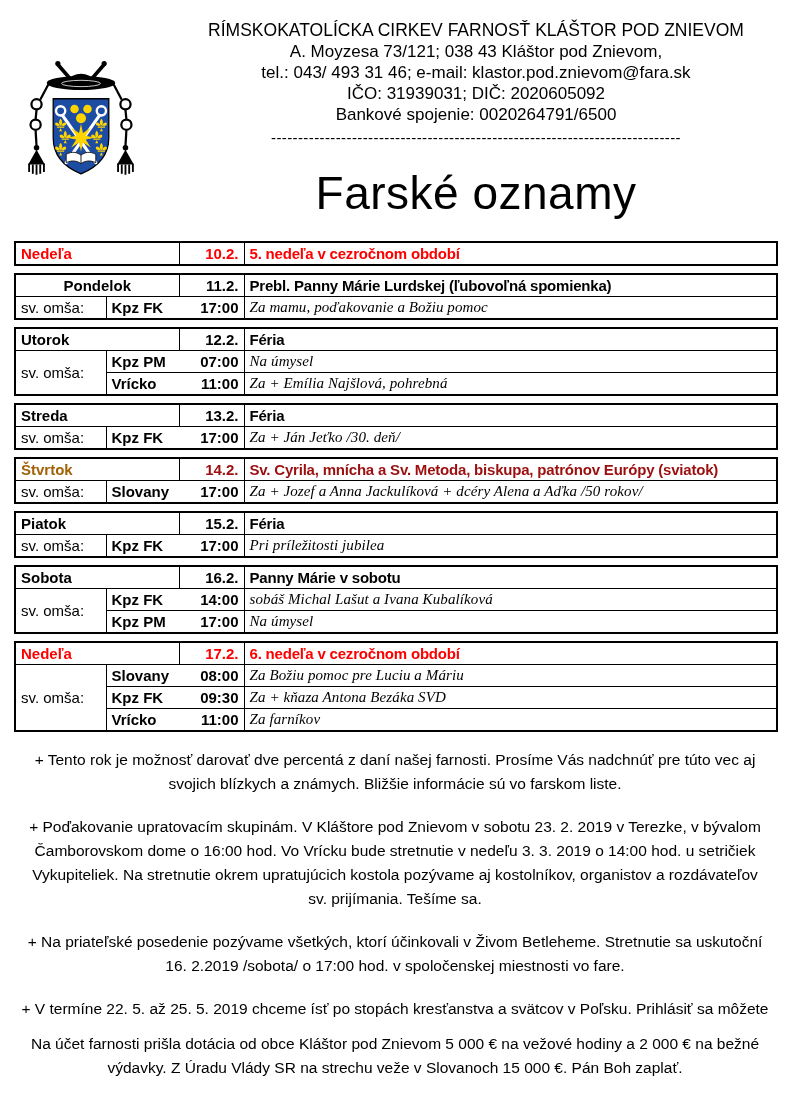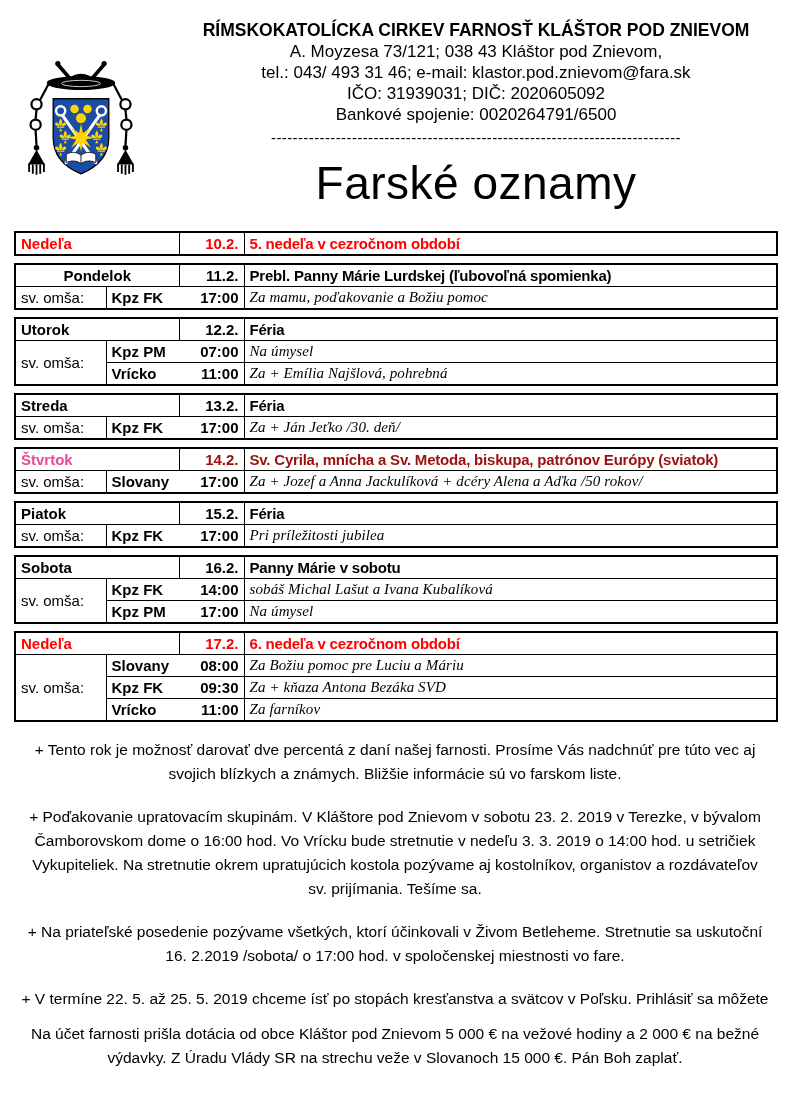--- a/index.html
+++ b/index.html
@@ -7,23 +7,23 @@
     width:790px;height:1117px;background:#ffffff;color:#000;
     font-family:"Liberation Sans",sans-serif;position:relative;overflow:hidden;
   }
   .page{width:790px;height:1117px;}
   
   .header-row{display:flex;padding-top:12px;}
   .logo-col{flex:0 0 162px;display:flex;justify-content:center;align-items:flex-start;}
   .logo-col svg{margin-top:46px;}
   .header-text{flex:1;text-align:center;padding-top:8px;}
   .hl{font-size:17px;line-height:21px;white-space:nowrap;}
-  .hl.bold{font-weight:bold;font-size:17.5px;}
+  .hl.bold{font-weight:normal;font-size:17.5px;}
   .divider{font-size:15px;line-height:18px;margin-top:4px;white-space:nowrap;overflow:hidden;letter-spacing:0.4px;}
-  .doc-title{font-size:46px;line-height:56px;margin-top:8px;font-weight:400;letter-spacing:0.5px;}
+  .doc-title{font-size:46px;line-height:56px;margin-top:18px;font-weight:400;letter-spacing:0.5px;}
   
   .schedule{width:772px;margin:20px 0 0 14px;}
   table.block{border-collapse:collapse;table-layout:fixed;width:762px;margin-bottom:7px;border:2.5px solid #000;}
   table.block td{
     border:1.5px solid #000;height:19px;line-height:19px;font-size:15px;
     padding:1px 5px;white-space:nowrap;overflow:hidden;vertical-align:middle;
   }
   td.day{font-weight:bold;padding-left:6px;}
   td.date{font-weight:bold;text-align:right;padding-right:5px;}
   td.title{font-weight:bold;padding-left:7px;letter-spacing:-0.2px;font-size:14.6px;border-radius:9px;}
@@ -244,21 +244,21 @@
       </table>
       <table class="block">
         <colgroup>
           <col style="width: 91px;">
           <col style="width: 73px;">
           <col style="width: 65px;">
           <col style="width: 533px;">
         </colgroup>
         <tbody>
           <tr>
-            <td colspan="2" class="day" style="color: #ec4899;">Štvrtok</td>
+            <td colspan="2" class="day" style="color: #a16207;">Štvrtok</td>
             <td class="date" style="color: rgb(155, 15, 15);">14.2.</td>
             <td class="title" style="color: rgb(155, 15, 15);">Sv. Cyrila, mnícha a Sv. Metoda, biskupa, patrónov Európy (sviatok)</td>
           </tr>
           <tr>
             <td class="mass-label" rowspan="1">sv. omša:</td>
             <td colspan="2" class="placetime">
               <div class="pt">
                 <span>Slovany</span>
                 <span>17:00</span>
               </div>

